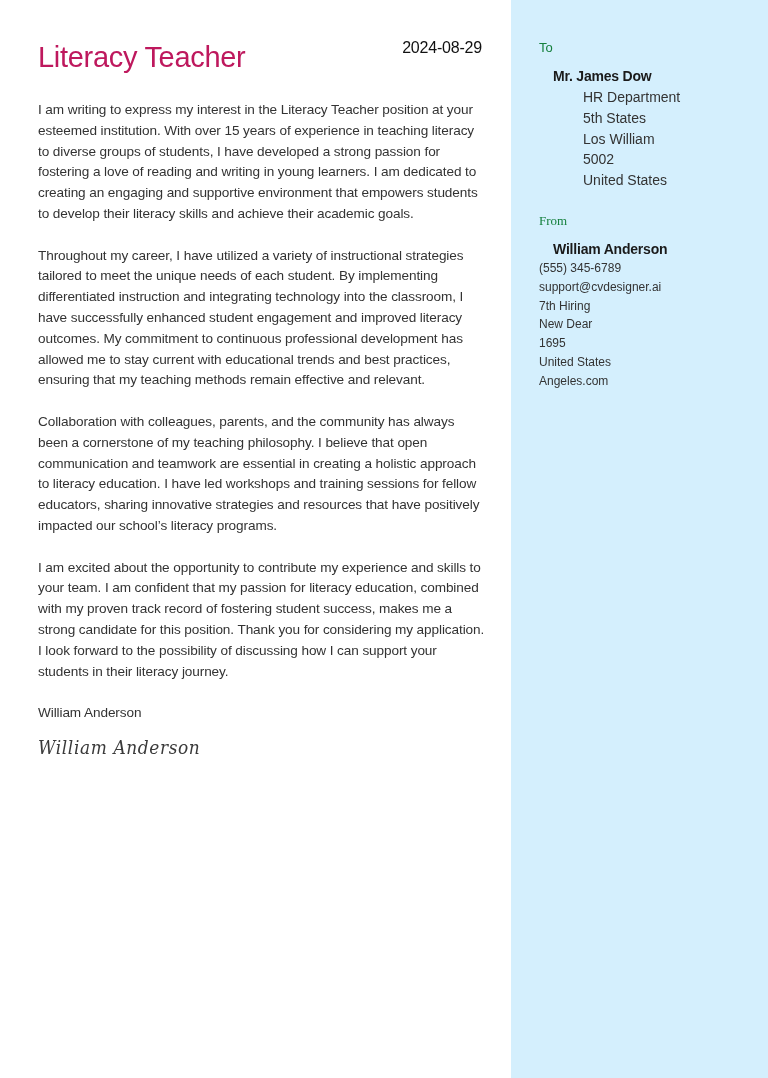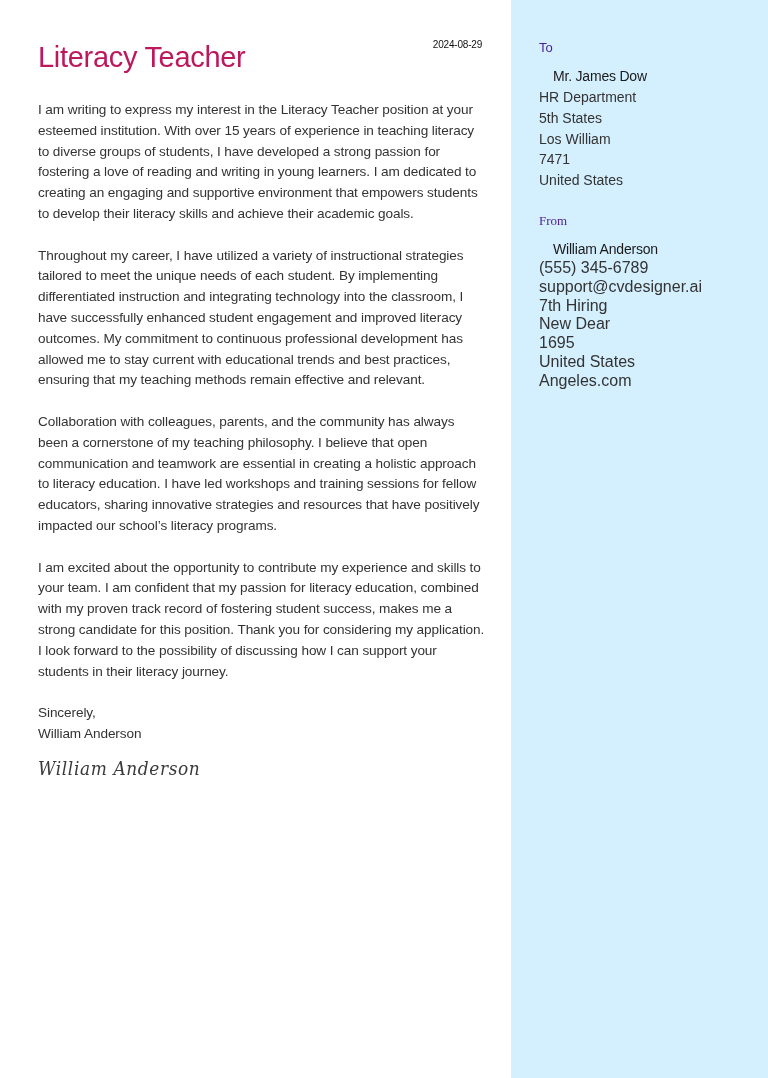--- a/index.html
+++ b/index.html
@@ -19,80 +19,79 @@
       background: #d4effd;
     }
     .title {
       position: absolute; left: 38px; top: 41px;
       font-size: 29px; font-weight: 400; color: #be185d;
       letter-spacing: -0.3px;
       font-family: "Liberation Sans", "DejaVu Sans", sans-serif;
     }
     .date {
       position: absolute; left: 400px; top: 39px; width: 82px; text-align: right;
-      font-size: 10px; color: #111111; letter-spacing: -0.2px;
+      font-size: 16px; color: #111111; letter-spacing: -0.2px;
     }
     .body-text {
       position: absolute; left: 38px; top: 100px; width: 448px;
       font-size: 13.6px; line-height: 20.8px; color: #333333;
       letter-spacing: -0.1px;
     }
     .body-text p { margin: 0 0 20.8px 0; }
     .closing p { margin: 0; }
     .signature {
       margin-top: 14px;
       font-family: "DejaVu Serif", "Liberation Serif", serif;
       font-style: italic;
       font-size: 17px; color: #3a3a3a;
       letter-spacing: 0.6px;
       transform: scaleY(1.05);
     }
     .sb-heading {
       position: absolute; left: 539px;
-      font-size: 13px; font-weight: 500; color: #4c1d95;
+      font-size: 13px; font-weight: 500; color: #15803d;
     }
     .sb-block { position: absolute; left: 539px; }
     .sb-name {
-      font-size: 14px; font-weight: normal; color: #1a1a1a;
+      font-size: 14px; font-weight: bold; color: #1a1a1a;
       letter-spacing: -0.2px;
       padding-left: 14px;
     }
     .to-lines div { font-size: 14px; line-height: 20.8px; color: #333333; }
-    .from-lines div { font-size: 16px; line-height: 18.8px; color: #333333; }
+    .from-lines div { font-size: 12px; line-height: 18.8px; color: #333333; }
   </style>
 </head>
 <body>
 
 <div class="main">
   <div class="title">Literacy Teacher</div>
   <div class="date">2024-08-29</div>
 
   <div class="body-text">
     <p>I am writing to express my interest in the Literacy Teacher position at your esteemed institution. With over 15 years of experience in teaching literacy to diverse groups of students, I have developed a strong passion for fostering a love of reading and writing in young learners. I am dedicated to creating an engaging and supportive environment that empowers students to develop their literacy skills and achieve their academic goals.</p>
     <p>Throughout my career, I have utilized a variety of instructional strategies tailored to meet the unique needs of each student. By implementing differentiated instruction and integrating technology into the classroom, I have successfully enhanced student engagement and improved literacy outcomes. My commitment to continuous professional development has allowed me to stay current with educational trends and best practices, ensuring that my teaching methods remain effective and relevant.</p>
     <p>Collaboration with colleagues, parents, and the community has always been a cornerstone of my teaching philosophy. I believe that open communication and teamwork are essential in creating a holistic approach to literacy education. I have led workshops and training sessions for fellow educators, sharing innovative strategies and resources that have positively impacted our school’s literacy programs.</p>
     <p>I am excited about the opportunity to contribute my experience and skills to your team. I am confident that my passion for literacy education, combined with my proven track record of fostering student success, makes me a strong candidate for this position. Thank you for considering my application. I look forward to the possibility of discussing how I can support your students in their literacy journey.</p>
     <div class="closing">
-      <p>Sincerely,</p>
       <p>William Anderson</p>
     </div>
     <div class="signature">William Anderson</div>
   </div>
 </div>
 
 <div class="sidebar"></div>
 
 <div class="sb-heading" style="top:40px;">To</div>
 <div class="sb-block" style="top:68px;">
   <div class="sb-name">Mr. James Dow</div>
-  <div class="to-lines" style="margin-top:3px;">
+  <div class="to-lines" style="margin-top:3px;margin-left:44px;">
     <div>HR Department</div>
     <div>5th States</div>
     <div>Los William</div>
-    <div>7471</div>
+    <div>5002</div>
     <div>United States</div>
   </div>
 </div>
 
 <div class="sb-heading" style="top:213px;font-family:Liberation Serif, serif;">From</div>
 <div class="sb-block" style="top:241px;">
   <div class="sb-name">William Anderson</div>
   <div class="from-lines" style="margin-top:2px;">
     <div>(555) 345-6789</div>
     <div>support@cvdesigner.ai</div>

